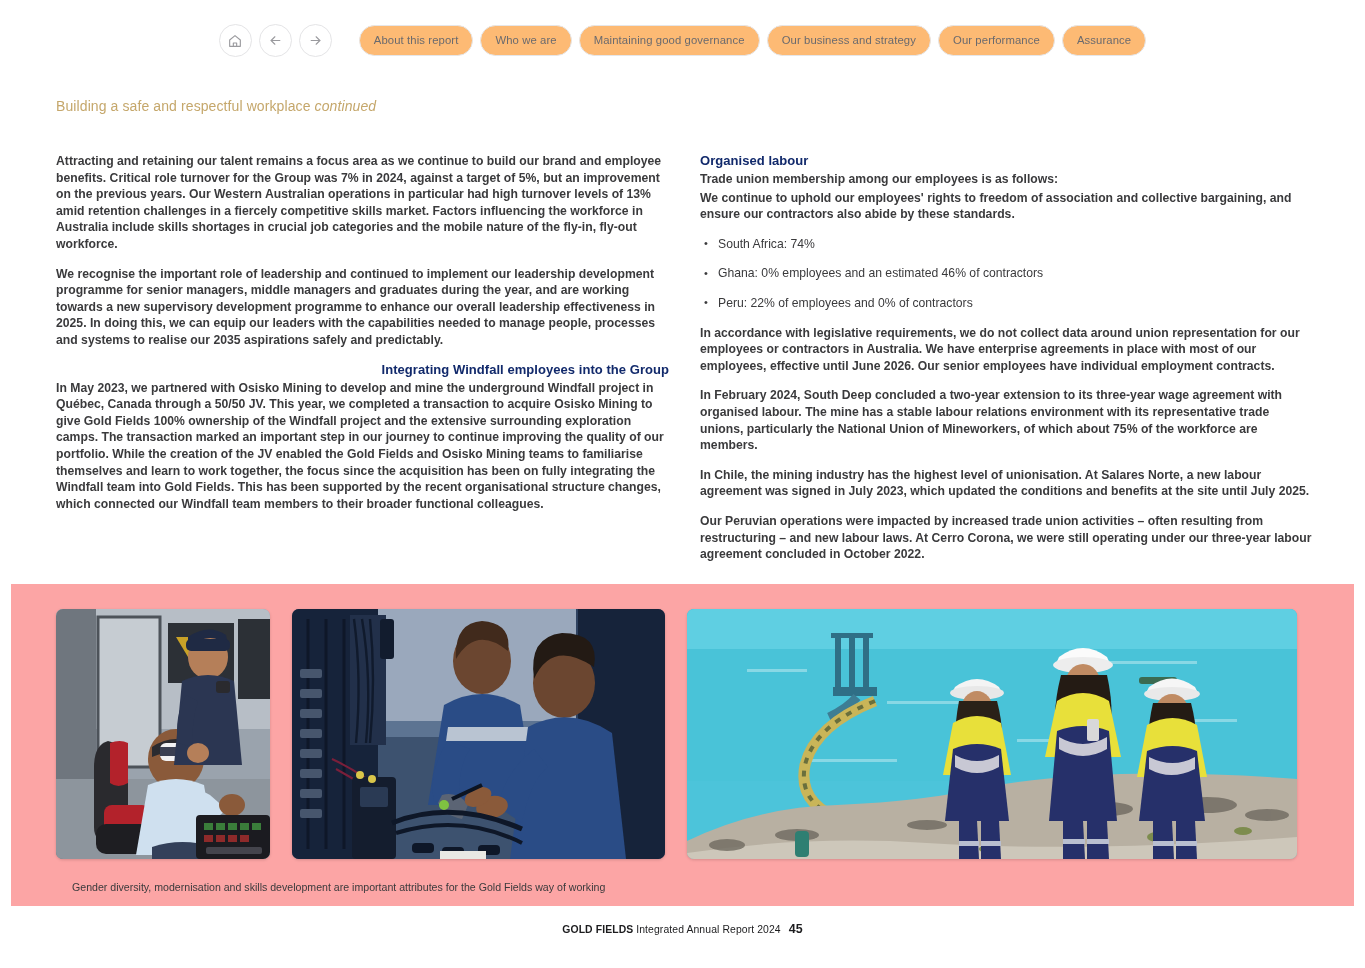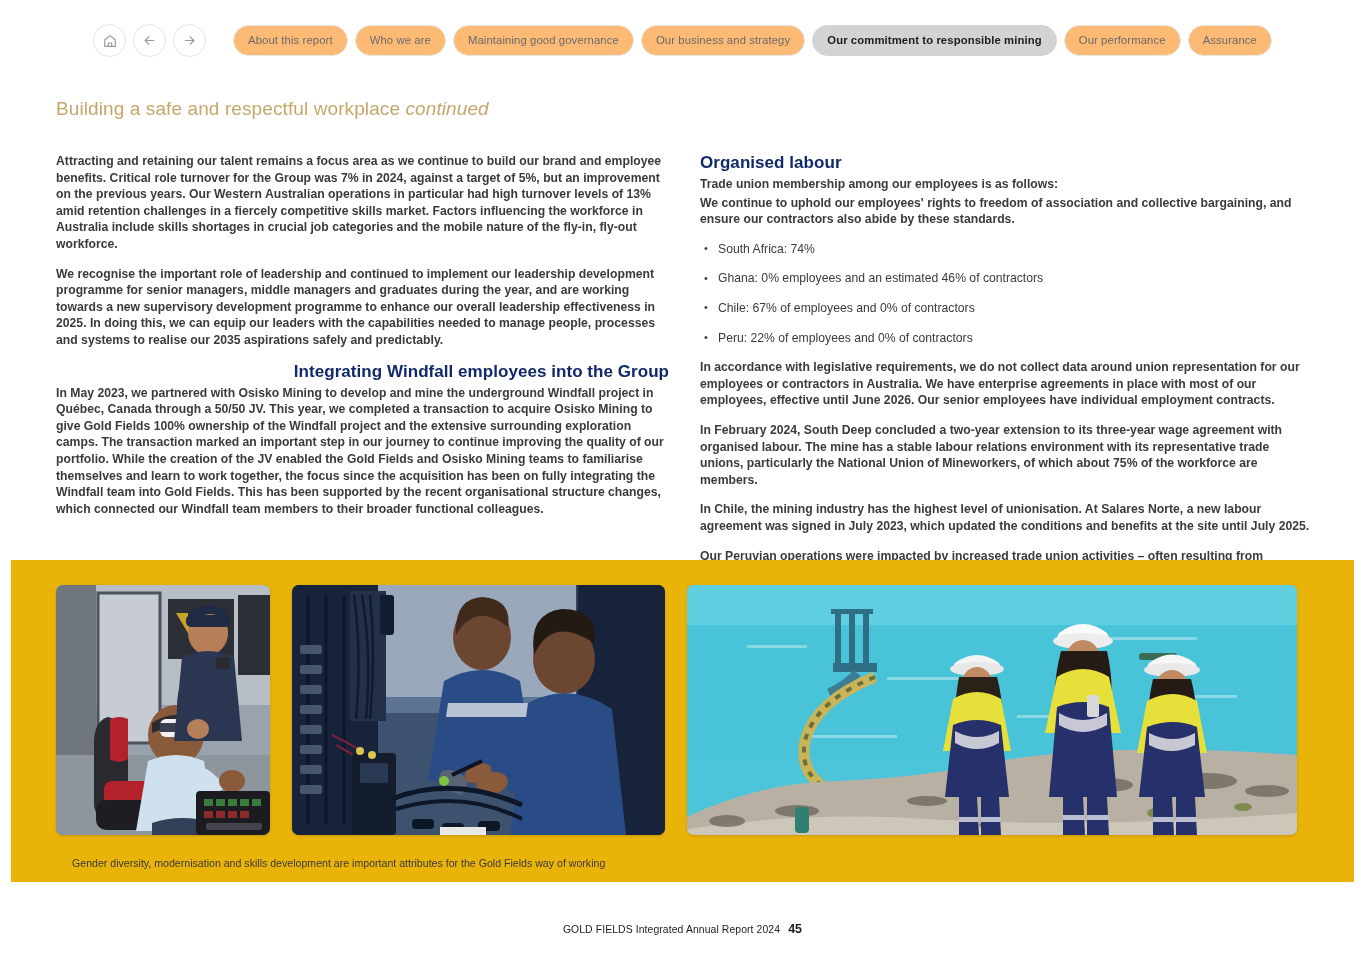--- a/index.html
+++ b/index.html
@@ -56,21 +56,21 @@
     border-color: #d3d3d5;
     color: #1c1c1e;
     font-weight: 600;
   }
 
   
   .page-title {
     position: absolute;
     left: 56px;
     top: 98px;
-    font-size: 19px;
+    font-size: 14px;
     color: #c5a76b;
     letter-spacing: .1px;
   }
   .page-title .cont { font-style: italic; }
 
   
   .columns {
     position: absolute;
     left: 56px;
     top: 153px;
@@ -83,21 +83,21 @@
   p.body, li.body {
     font-size: 12.2px;
     line-height: 16.6px;
     color: #3a3a3c;
     letter-spacing: .01px;
   }
   p.body { margin-bottom: 13px; font-weight: bold; }
   p.body:last-child { margin-bottom: 0; }
 
   h2.sub {
-    font-size: 17px;
+    font-size: 13px;
     font-weight: bold;
     color: #11296b;
     margin-bottom: 3px;
     letter-spacing: .05px;
   }
   h2.sub.spaced { margin-top: 8px; text-align: right; }
 
   ul.bullets {
     list-style: none;
     margin: 0 0 13px 0;
@@ -116,24 +116,24 @@
     left: 4px;
     top: -0.5px;
     color: #3a3a3c;
     font-size: 11px;
   }
 
   
   .photo-band {
     position: absolute;
     left: 11px;
-    top: 560px;
+    top: 584px;
     width: 1343px;
     height: 322px;
-    background: #eab308;
+    background: #fca5a5;
   }
   .photo-row {
     position: absolute;
     left: 45px;
     top: 25px;
     display: flex;
     gap: 22px;
   }
   .photo {
     border-radius: 7px;
@@ -160,21 +160,21 @@
     font-size: 10.4px;
     color: #1c1c1e;
     letter-spacing: .1px;
   }
   .footer .pg {
     font-weight: bold;
     font-size: 12.4px;
     margin-left: 8px;
     margin-top: 18px;
   }
-  .footer .brand { font-weight: normal; }
+  .footer .brand { font-weight: bold; }
 </style>
 </head>
 <body>
 
 <div class="nav-bar">
 
   <div class="nav-circle">
     <span>
       <svg width="16" height="16" viewBox="0 0 24 24" fill="none" stroke="#9a9a9e" stroke-width="1.7" stroke-linecap="round" stroke-linejoin="round">
         <path d="M4 10.5 12 4l8 6.5V20a0 0 0 0 1 0 0H4z"></path>
@@ -200,21 +200,20 @@
       </svg>
     </span>
   </div>
 
   <div class="nav-gap"></div>
 
   <div class="nav-pill">About this report</div>
   <div class="nav-pill">Who we are</div>
   <div class="nav-pill">Maintaining good governance</div>
   <div class="nav-pill">Our business and strategy</div>
-  <div class="nav-pill active">Our commitment to responsible mining</div>
   <div class="nav-pill">Our performance</div>
   <div class="nav-pill">Assurance</div>
 </div>
 
 <div class="page-title">
   <span>Building a safe and respectful workplace </span><span class="cont">continued</span>
 </div>
 
 <div class="columns">
 
@@ -225,21 +224,20 @@
     <p class="body">In May 2023, we partnered with Osisko Mining to develop and mine the underground Windfall project in Québec, Canada through a 50/50 JV. This year, we completed a transaction to acquire Osisko Mining to give Gold Fields 100% ownership of the Windfall project and the extensive surrounding exploration camps. The transaction marked an important step in our journey to continue improving the quality of our portfolio. While the creation of the JV enabled the Gold Fields and Osisko Mining teams to familiarise themselves and learn to work together, the focus since the acquisition has been on fully integrating the Windfall team into Gold Fields. This has been supported by the recent organisational structure changes, which connected our Windfall team members to their broader functional colleagues.</p>
   </div>
 
   <div class="col">
     <h2 class="sub">Organised labour</h2>
     <p class="body" style="margin-bottom:2px">Trade union membership among our employees is as follows:</p>
     <p class="body">We continue to uphold our employees' rights to freedom of association and collective bargaining, and ensure our contractors also abide by these standards.</p>
     <ul class="bullets">
       <li>South Africa: 74%</li>
       <li>Ghana: 0% employees and an estimated 46% of contractors</li>
-      <li>Chile: 67% of employees and 0% of contractors</li>
       <li>Peru: 22% of employees and 0% of contractors</li>
     </ul>
     <p class="body">In accordance with legislative requirements, we do not collect data around union representation for our employees or contractors in Australia. We have enterprise agreements in place with most of our employees, effective until June 2026. Our senior employees have individual employment contracts.</p>
     <p class="body">In February 2024, South Deep concluded a two-year extension to its three-year wage agreement with organised labour. The mine has a stable labour relations environment with its representative trade unions, particularly the National Union of Mineworkers, of which about 75% of the workforce are members.</p>
     <p class="body">In Chile, the mining industry has the highest level of unionisation. At Salares Norte, a new labour agreement was signed in July 2023, which updated the conditions and benefits at the site until July 2025.</p>
     <p class="body">Our Peruvian operations were impacted by increased trade union activities – often resulting from restructuring – and new labour laws. At Cerro Corona, we were still operating under our three-year labour agreement concluded in October 2022.</p>
   </div>
 </div>
 
 <div class="photo-band">

